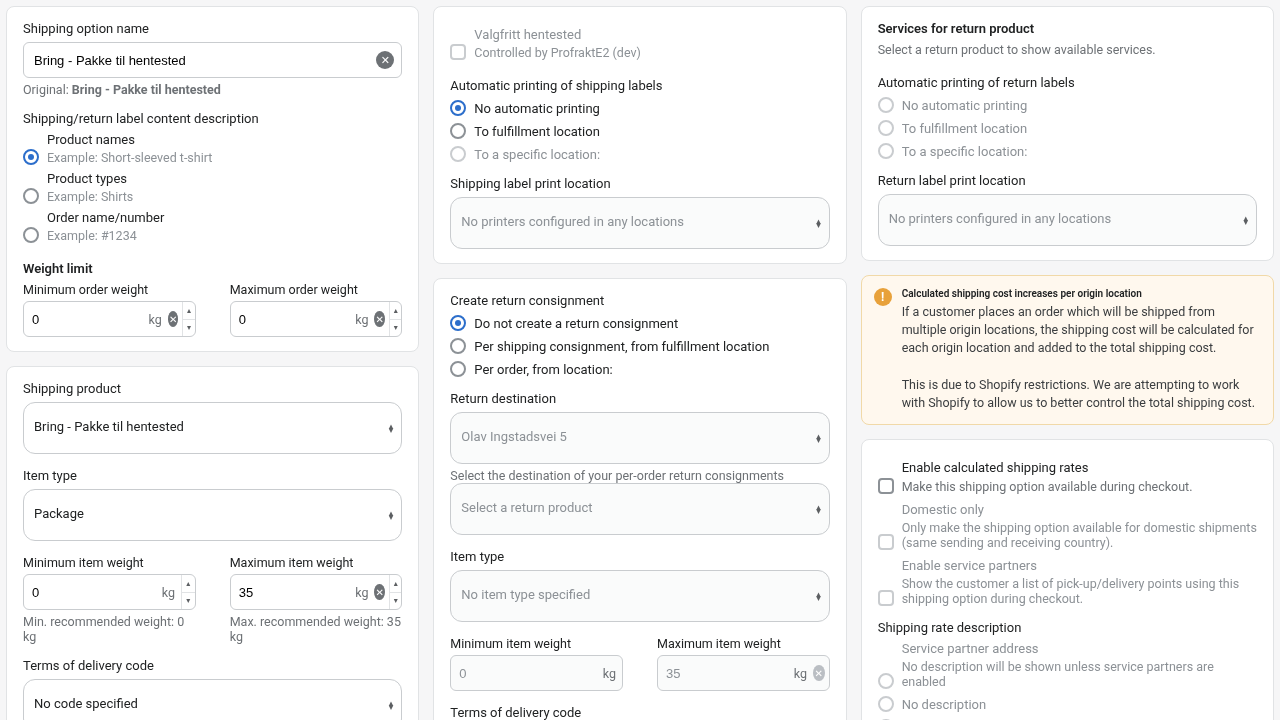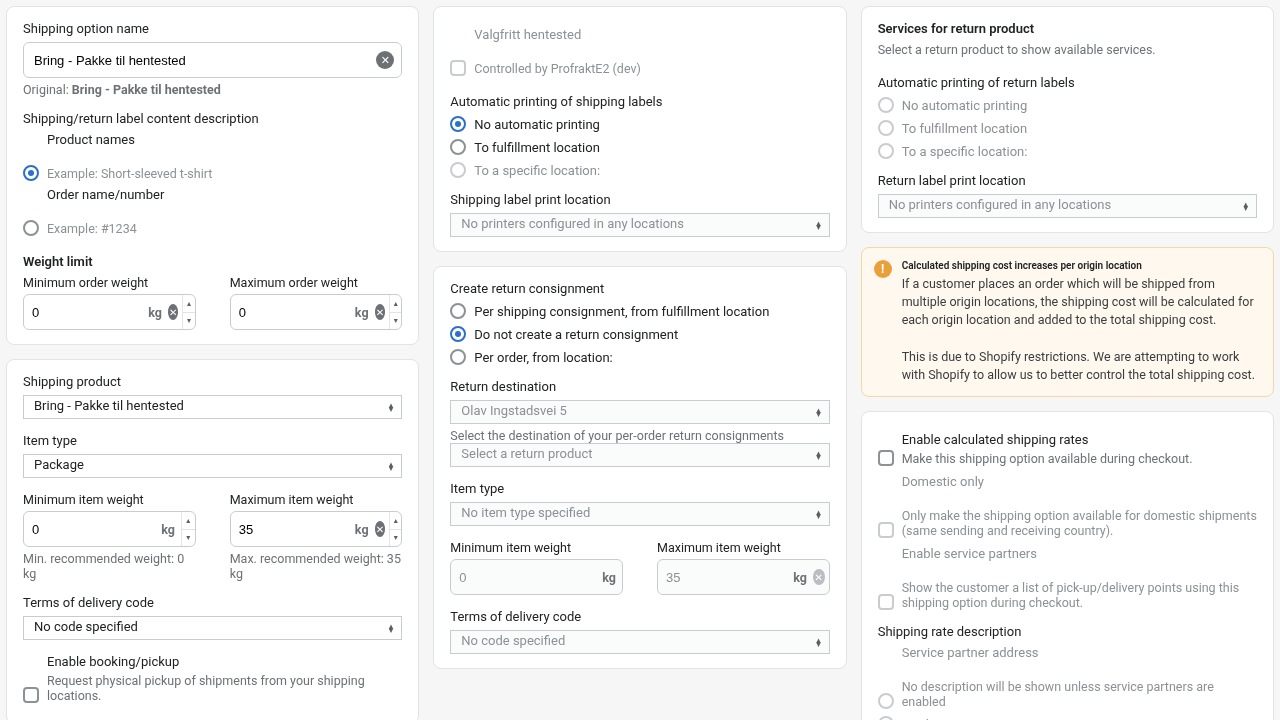--- a/index.html
+++ b/index.html
@@ -14,56 +14,56 @@
   .col { flex: 1; display: flex; flex-direction: column; gap: 14px; }
   .card {
     background: #fff;
     border-radius: 8px;
     padding: 14px 16px;
     border: 1px solid #e1e3e5;
   }
   .label { font-size: 13px; color: #202223; margin-bottom: 6px; display:block; }
   .label-sm { font-size: 12.5px; color: #202223; margin-bottom: 4px; display:block;}
   .hint { font-size: 12.5px; color: #6d7175; margin-top: 4px; }
-  .hint-light { font-size: 12.5px; color: #8c9196; margin-top: 19px; }
+  .hint-light { font-size: 12.5px; color: #8c9196; margin-top: 3px; }
   .section-title { font-size: 13px; font-weight: 600; margin-bottom: 6px; }
   .input-wrap { position: relative; }
   input[type=text], .text-input {
     width: 100%; height: 36px;
     border: 1px solid #c9cccf; border-radius: 6px;
     padding: 0 32px 0 10px; font-size: 13px;
     background: #fff;
   }
   .clear-btn {
     position: absolute; right: 8px; top: 50%; transform: translateY(-50%);
     width: 18px; height: 18px; border-radius: 50%;
     background: #6d7175; color: #fff; font-size: 11px;
     display: flex; align-items: center; justify-content: center;
     cursor: pointer;
   }
   .select {
-    width: 100%; height: 24px;
-    border: 1px solid #c9cccf; border-radius: 0;
+    width: 100%; height: 52px;
+    border: 1px solid #c9cccf; border-radius: 12px;
     padding: 0 28px 4px 10px; font-size: 13px;
     background: #fff; position: relative;
     display: flex; align-items: center; color: #202223;
   }
   .select.disabled, .disabled .select { background: #fafbfb; color: #8c9196; }
   .select .caret, .caret {
     position: absolute; right: 8px; top: 50%; transform: translateY(-50%);
     font-size: 11px; color: #5c5f62; line-height: 0.7;
   }
   .caret::before{content:"▴"; display:block; font-size:9px;}
   .caret::after{content:"▾"; display:block; font-size:9px; margin-top:-2px;}
   .row { display: flex; gap: 34px; }
   .row > * { flex: 1; }
   .num-field { display:flex; align-items:center; border:1px solid #c9cccf; border-radius:6px; height:36px; background:#fff; position:relative; }
   .num-field.disabled { background:#fafbfb; }
   .num-field input { border:none; height:100%; width:100%; padding:0 8px; font-size:13px; background:transparent; }
-  .num-field .unit { font-size:12.5px; color:#6d7175; padding:0 6px;font-weight:bold; }
+  .num-field .unit { font-size:12.5px; color:#6d7175; padding:0 6px; }
   .num-field .clear { width:16px;height:16px;border-radius:50%;background:#6d7175;color:#fff;font-size:10px;display:flex;align-items:center;justify-content:center;margin-right:4px; cursor:pointer;}
   .num-field .stepper { width:18px; height:100%; border-left:1px solid #e1e3e5; display:flex; flex-direction:column; }
   .num-field .stepper span{flex:1;display:flex;align-items:center;justify-content:center;font-size:8px;color:#5c5f62;cursor:pointer;}
   .num-field .stepper span:first-child{border-bottom:1px solid #e1e3e5;}
   .radio-row, .check-row { display:flex; align-items:flex-end; gap:8px; margin:6px 0; }
   .radio, .checkbox {
     width:16px; height:16px; border:2px solid #8c9196; flex-shrink:0; margin-top:1px;
   }
   .radio { border-radius:50%; position:relative; }
   .radio.checked { border-color:#2c6ecb; }
@@ -104,20 +104,27 @@
         <div class="radio-row">
           <span class="radio checked"></span>
           <div>
             <div class="txt">Product names</div>
             <div class="hint-light">Example: Short-sleeved t-shirt</div>
           </div>
         </div>
         <div class="radio-row">
           <span class="radio"></span>
           <div>
+            <div class="txt">Product types</div>
+            <div class="hint-light">Example: Shirts</div>
+          </div>
+        </div>
+        <div class="radio-row">
+          <span class="radio"></span>
+          <div>
             <div class="txt">Order name/number</div>
             <div class="hint-light">Example: #1234</div>
           </div>
         </div>
       </div>
 
       <div class="gap-t-lg section-title">Weight limit</div>
       <div class="row">
         <div>
           <span class="label-sm">Minimum order weight</span>
@@ -231,26 +238,26 @@
       <span class="label gap-t">Shipping label print location</span>
       <div class="select disabled">
         <span>No printers configured in any locations</span>
           <span class="caret"></span>
       </div>
     </div>
 
     <div class="card">
       <div class="label">Create return consignment</div>
       <div class="radio-row">
-          <span class="radio"></span>
-          <span class="txt">Per shipping consignment, from fulfillment location</span>
-        </div>
-      <div class="radio-row">
           <span class="radio checked"></span>
           <span class="txt">Do not create a return consignment</span>
+        </div>
+      <div class="radio-row">
+          <span class="radio"></span>
+          <span class="txt">Per shipping consignment, from fulfillment location</span>
         </div>
       <div class="radio-row">
           <span class="radio"></span>
           <span class="txt">Per order, from location:</span>
         </div>
 
       <span class="label gap-t">Return destination</span>
       <div class="select disabled">
         <span>Olav Ingstadsvei 5</span>
           <span class="caret"></span>

